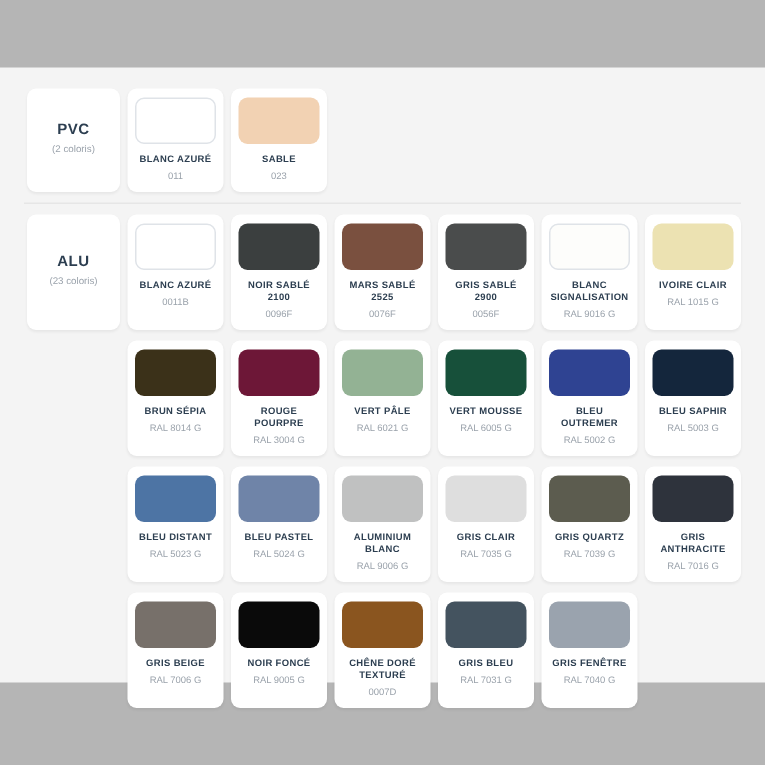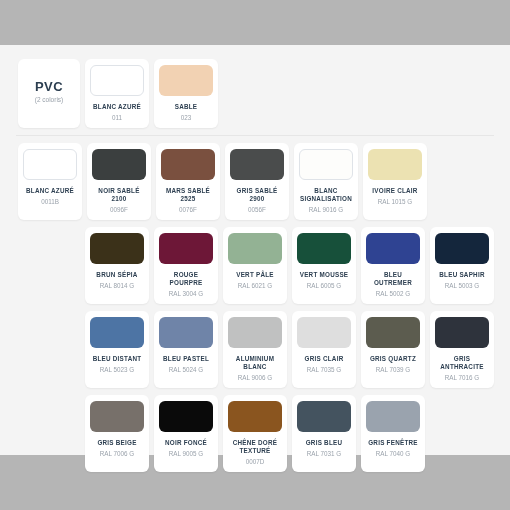--- a/index.html
+++ b/index.html
@@ -29,21 +29,21 @@
   }
 
   .label-card{
     width:62px;min-width:62px;
     display:flex;flex-direction:column;
     align-items:center;justify-content:center;
     text-align:center;
     margin-right:5px;
   }
   .label-card .lc-title{
-    font-size:13px;font-weight:bold;color:#2c3e50;letter-spacing:.4px;
+    font-size:10px;font-weight:bold;color:#2c3e50;letter-spacing:.4px;
     line-height:12px;
   }
   .label-card .lc-sub{
     font-size:6.5px;color:#9aa2ab;line-height:11px;margin-top:1px;
   }
 
   .swatch-card{
     width:64px;min-width:64px;
     margin-right:5px;
     padding:6px 4px 5px 4px;
@@ -96,20 +96,24 @@
             </div>
           </div>
         </div>
       </div>
       <div class="spacer-sm"></div>
       <div class="divider" style="margin: 0px 16px;"></div>
       <div class="spacer-sm"></div>
       <div class="section">
         <div class="rows">
           <div class="row" style="margin-left: 18px; margin-bottom: 7px;">
+            <div class="card label-card">
+              <div class="lc-title">ALU</div>
+              <div class="lc-sub">(23 coloris)</div>
+            </div>
             <div class="card swatch-card">
               <div class="chip outlined" style="background: rgb(255, 255, 255);"></div>
               <div class="s-name">BLANC AZURÉ</div>
               <div class="s-code">0011B</div>
             </div>
             <div class="card swatch-card">
               <div class="chip" style="background: rgb(59, 63, 63);"></div>
               <div class="s-name">NOIR SABLÉ 2100</div>
               <div class="s-code">0096F</div>
             </div>

